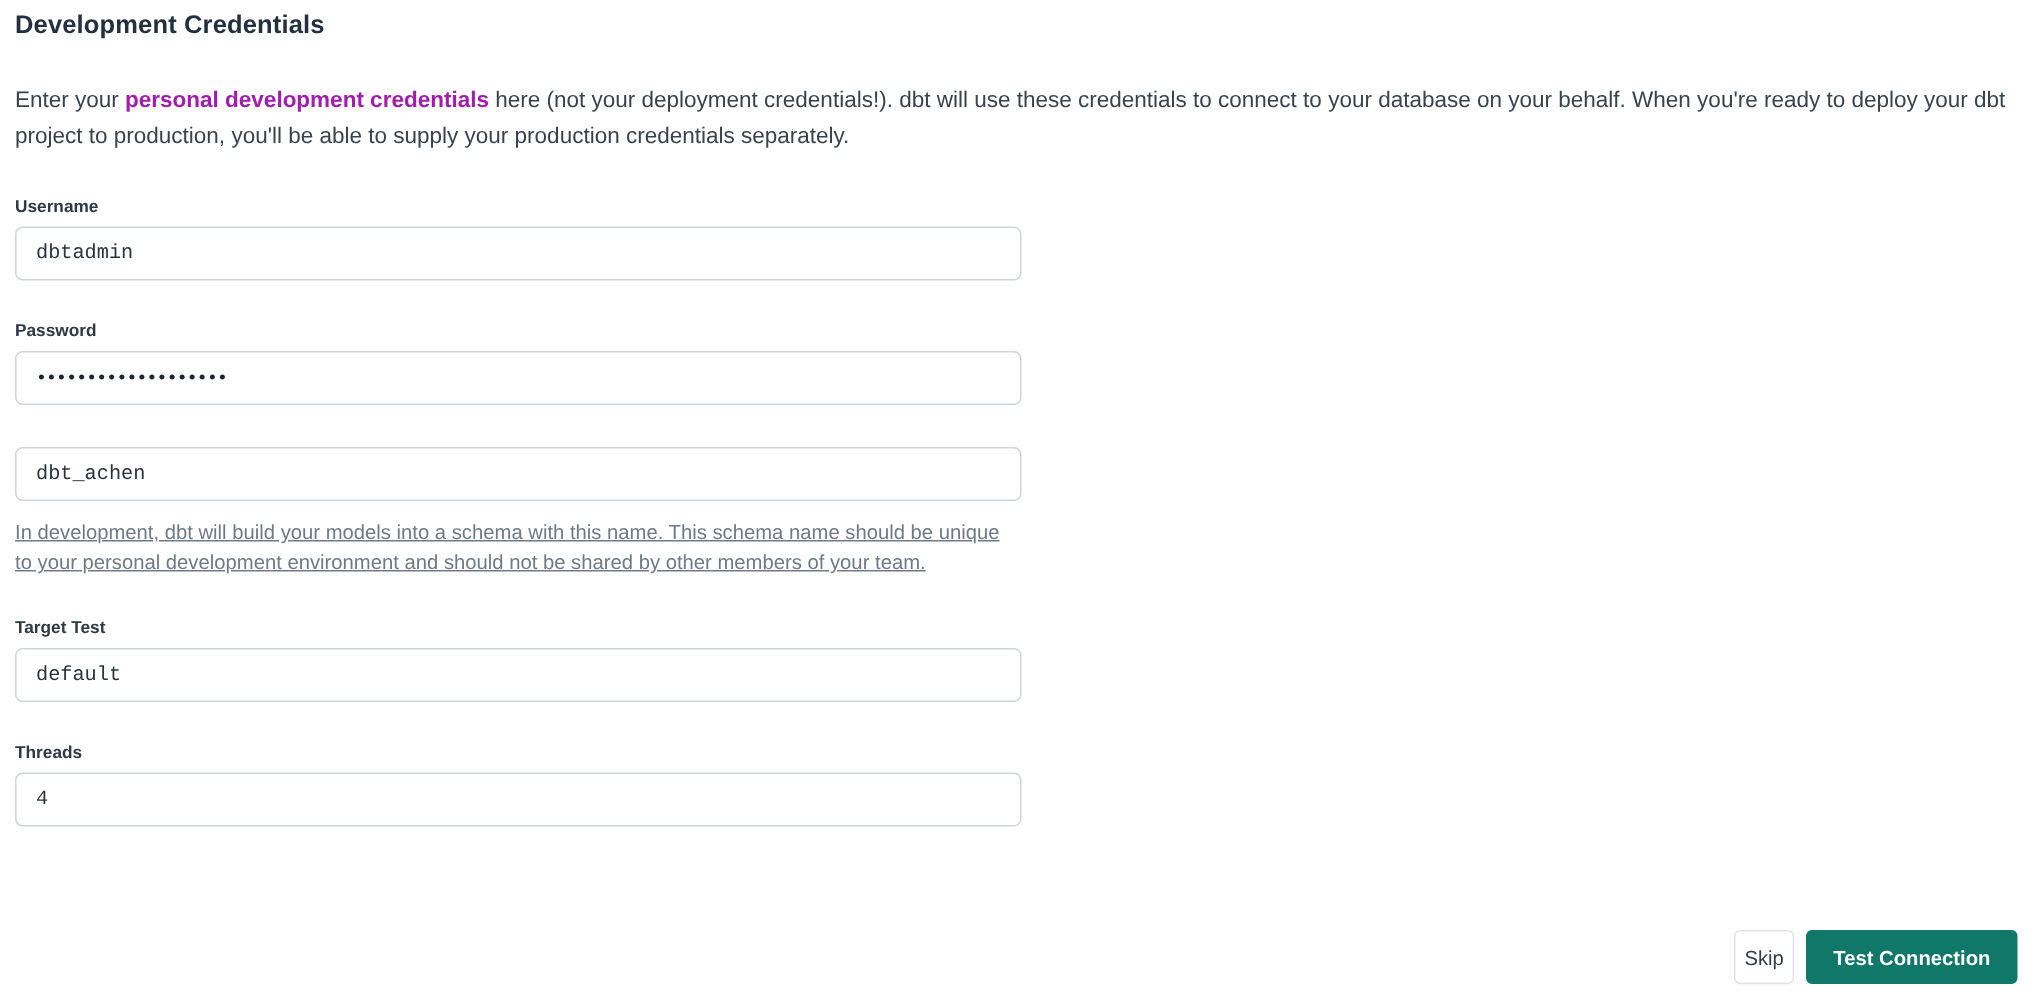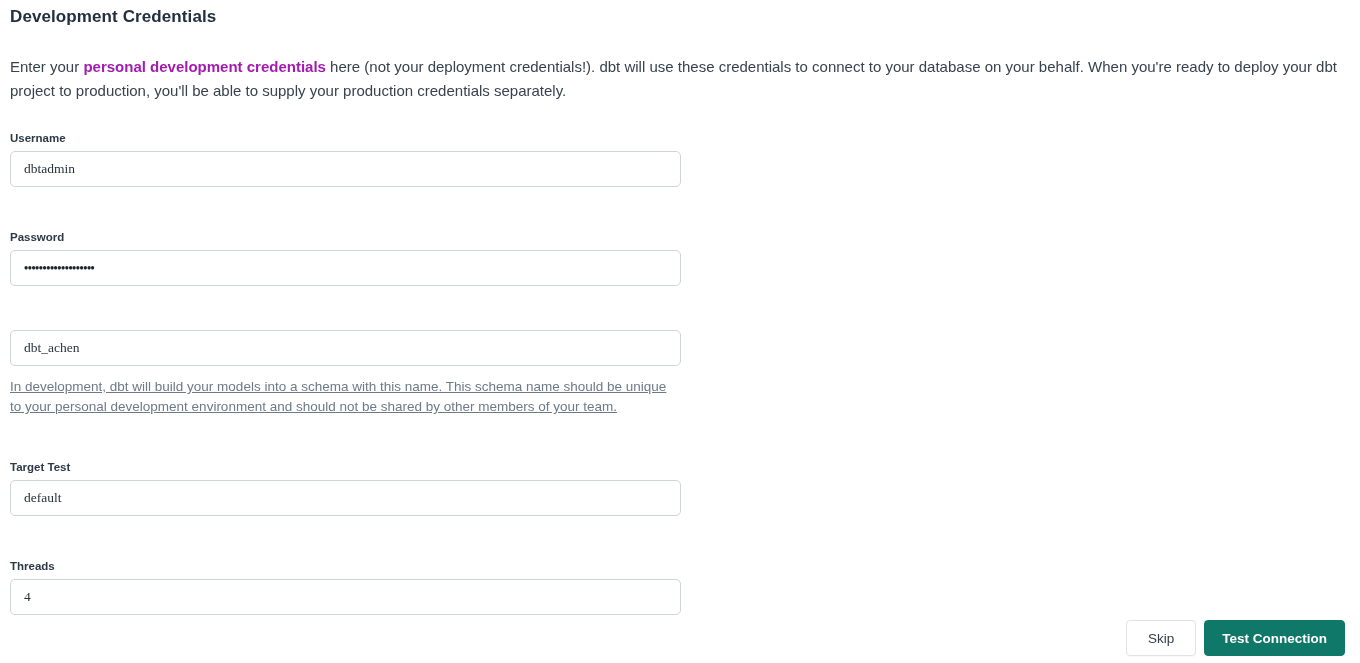--- a/index.html
+++ b/index.html
@@ -26,36 +26,36 @@
     letter-spacing: 0.1px;
   }
   .intro {
     font-size: 15px;
     line-height: 24px;
     color: #39434e;
     max-width: 1335px;
     margin-bottom: 29px;
   }
   .intro b { color: #a21caf; }
-  .field-group { margin-bottom: 44px; width: 671px; }
+  .field-group { margin-bottom: 28px; width: 671px; }
   .field-label {
     display: block;
     font-size: 11.5px;
     font-weight: 700;
     color: #2e3946;
     margin-bottom: 7px;
   }
   .text-input {
     display: block;
     width: 671px;
     height: 36px;
     border: 1px solid #cfd4da;
     border-radius: 5px;
     padding: 16px 13px;
-    font-family: Liberation Serif, serif;
+    font-family: Liberation Mono, monospace;
     font-size: 13.5px;
     color: #2a333c;
     background: #ffffff;
     outline: none;
   }
   .text-input.password {
     font-size: 12px;
     font-weight: 700;
     letter-spacing: -0.5px;
     color: #1d2530;
@@ -80,21 +80,21 @@
     height: 36px;
     border-radius: 4px;
     font-family: "Liberation Sans", sans-serif;
     font-size: 13.5px;
     cursor: pointer;
   }
   .btn-secondary {
     background: #ffffff;
     border: 1px solid #e0e4e8;
     color: #333e4a;
-    padding: 0 21px;
+    padding: 0 6px;
     box-shadow: 0 1px 1px rgba(0,0,0,0.03);
   }
   .btn-primary {
     background: #0f7868;
     border: 1px solid #0f7868;
     color: #ffffff;
     font-weight: 700;
     padding: 10px 17px;
   }
 </style>

